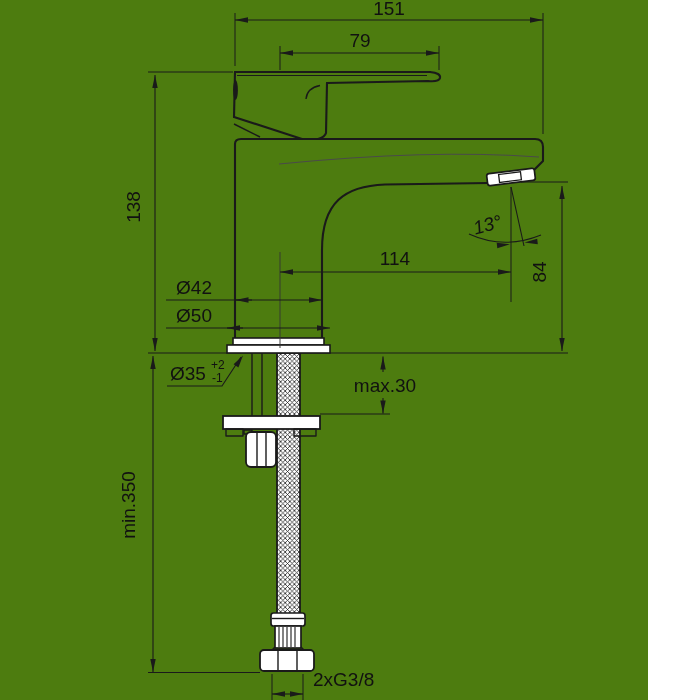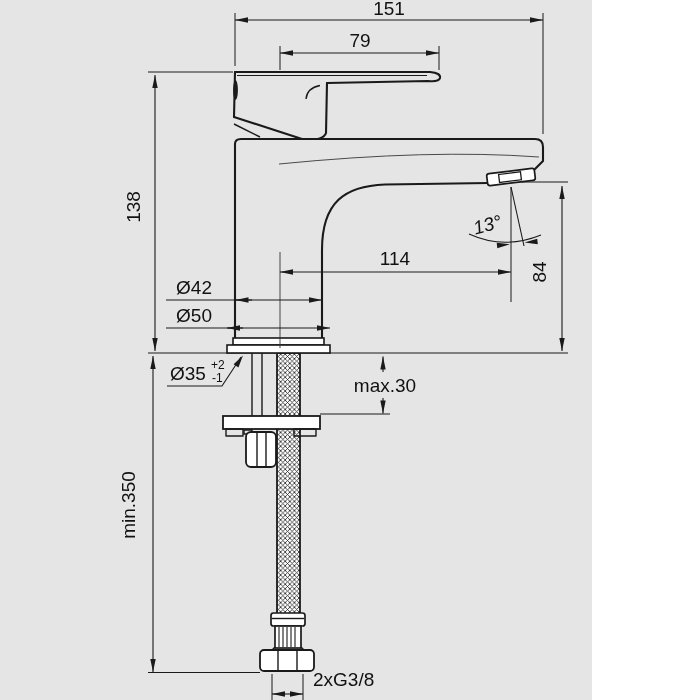--- a/index.html
+++ b/index.html
@@ -6,23 +6,23 @@
     margin: 0;
     padding: 0;
     background: #ffffff;
     width: 700px;
     height: 700px;
     overflow: hidden;
     font-family: "Liberation Sans", sans-serif;
   }
   .stage {
     position: relative;
-    width: 592px;
+    width: 648px;
     height: 700px;
-    background: #e5e5e5;
+    background: #4d7c0f;
   }
   svg { display: block; }
   svg text {
     font-family: "Liberation Sans", sans-serif;
     fill: #111111;
   }
   .dim-text  { font-size: 19px; }
   .tol-text  { font-size: 12px; }
   .angle-text{ font-size: 19px; font-style: italic; }
   .outline   { stroke: #1a1a1a; fill: none; stroke-width: 2.1; stroke-linejoin: round; stroke-linecap: round; }

